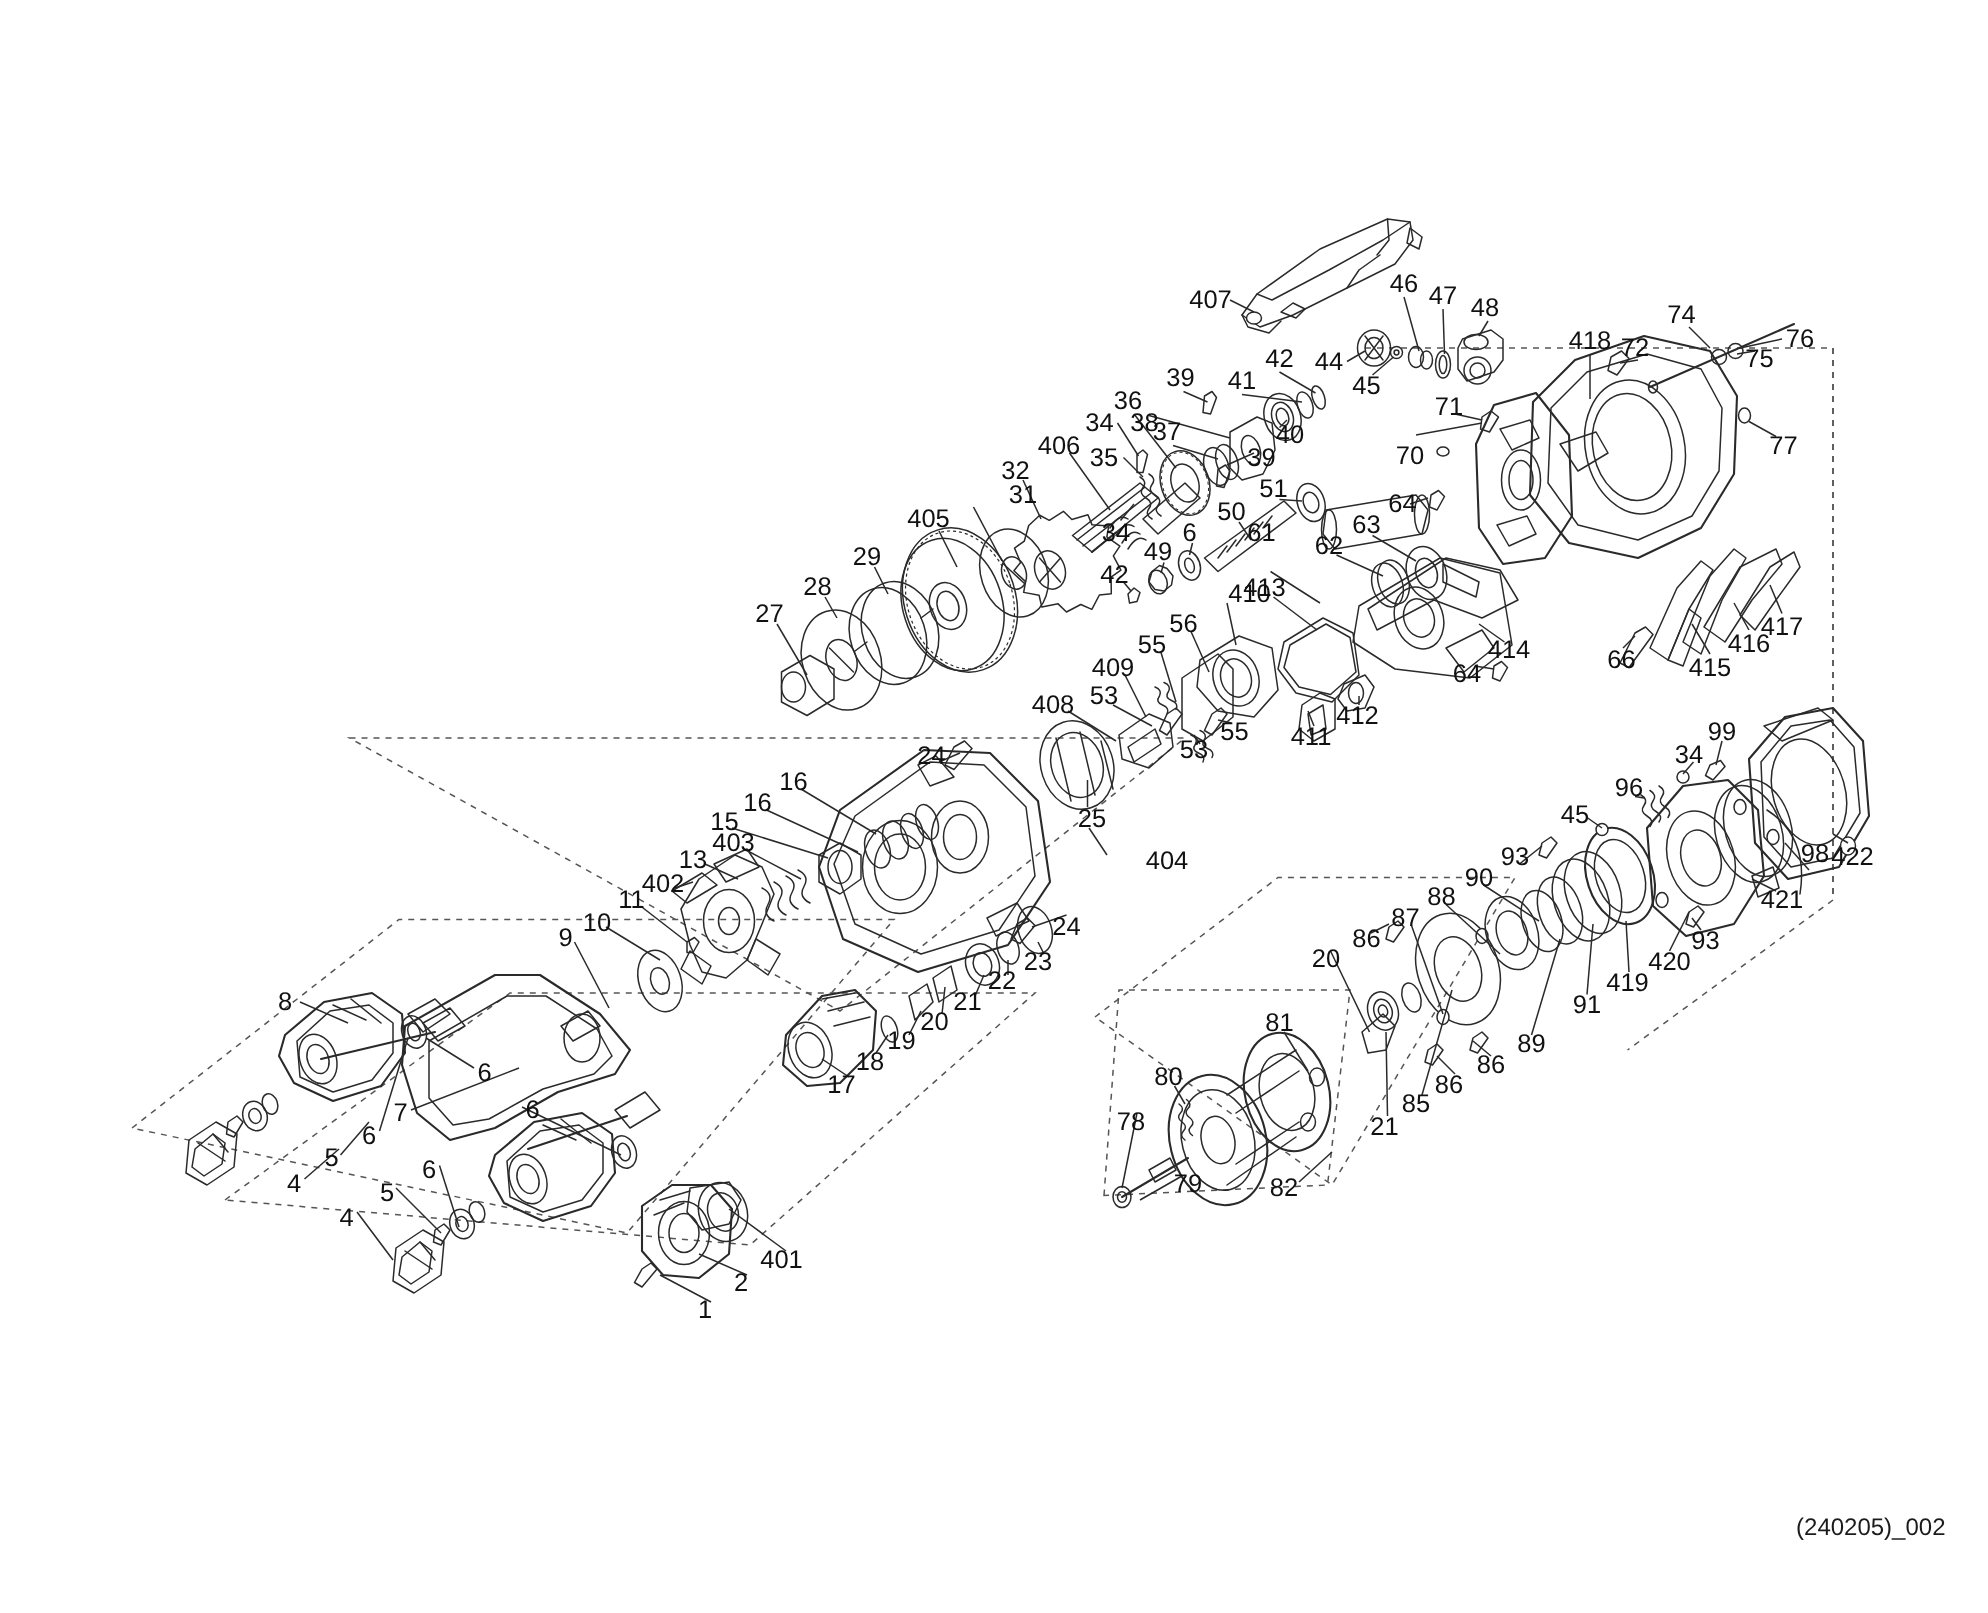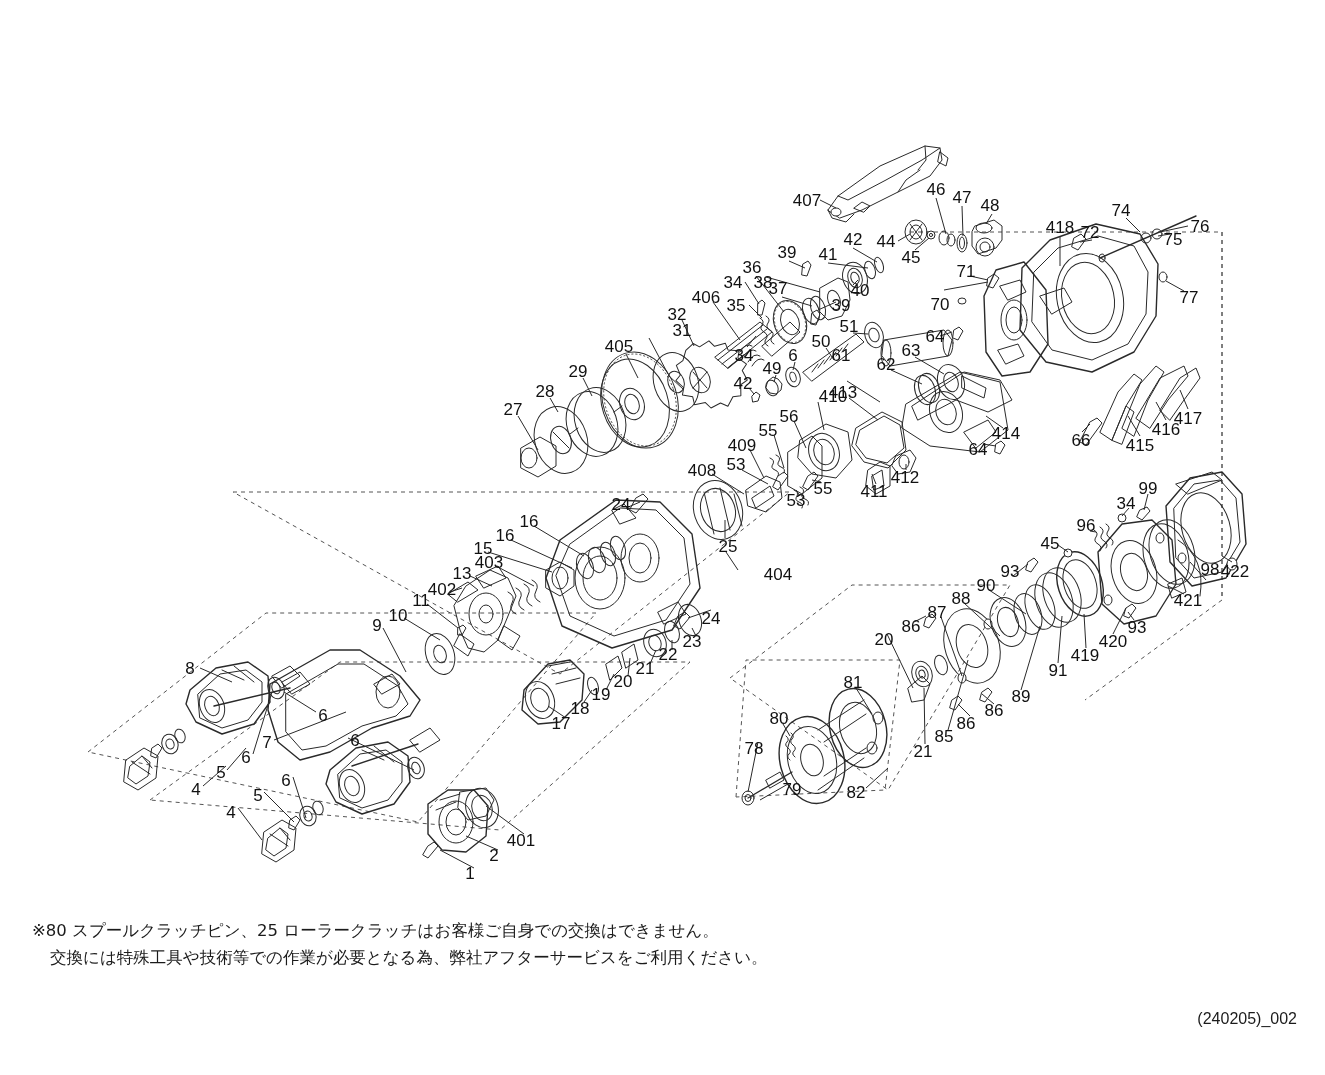--- a/index.html
+++ b/index.html
@@ -727,21 +727,17 @@
       <div class="callout" style="left: 944px; top: 736px;">85</div>
       <div class="callout" style="left: 923px; top: 751px;">21</div>
       <div class="callout" style="left: 853px; top: 682px;">81</div>
       <div class="callout" style="left: 779px; top: 718px;">80</div>
       <div class="callout" style="left: 754px; top: 748px;">78</div>
       <div class="callout" style="left: 792px; top: 789px;">79</div>
       <div class="callout" style="left: 856px; top: 792px;">82</div>
     </div>
 
   <div id="footnotes">
-      <div class="fnblock">
-        <div class="fnline">※80 スプールクラッチピン、25 ローラークラッチはお客様ご自身での交換はできません。</div>
-        <div class="fnline indent">交換には特殊工具や技術等での作業が必要となる為、弊社アフターサービスをご利用ください。</div>
-      </div>
     </div>
 
   <div id="doccode">(240205)_002</div>
 
 </div>
 
 </body></html>

